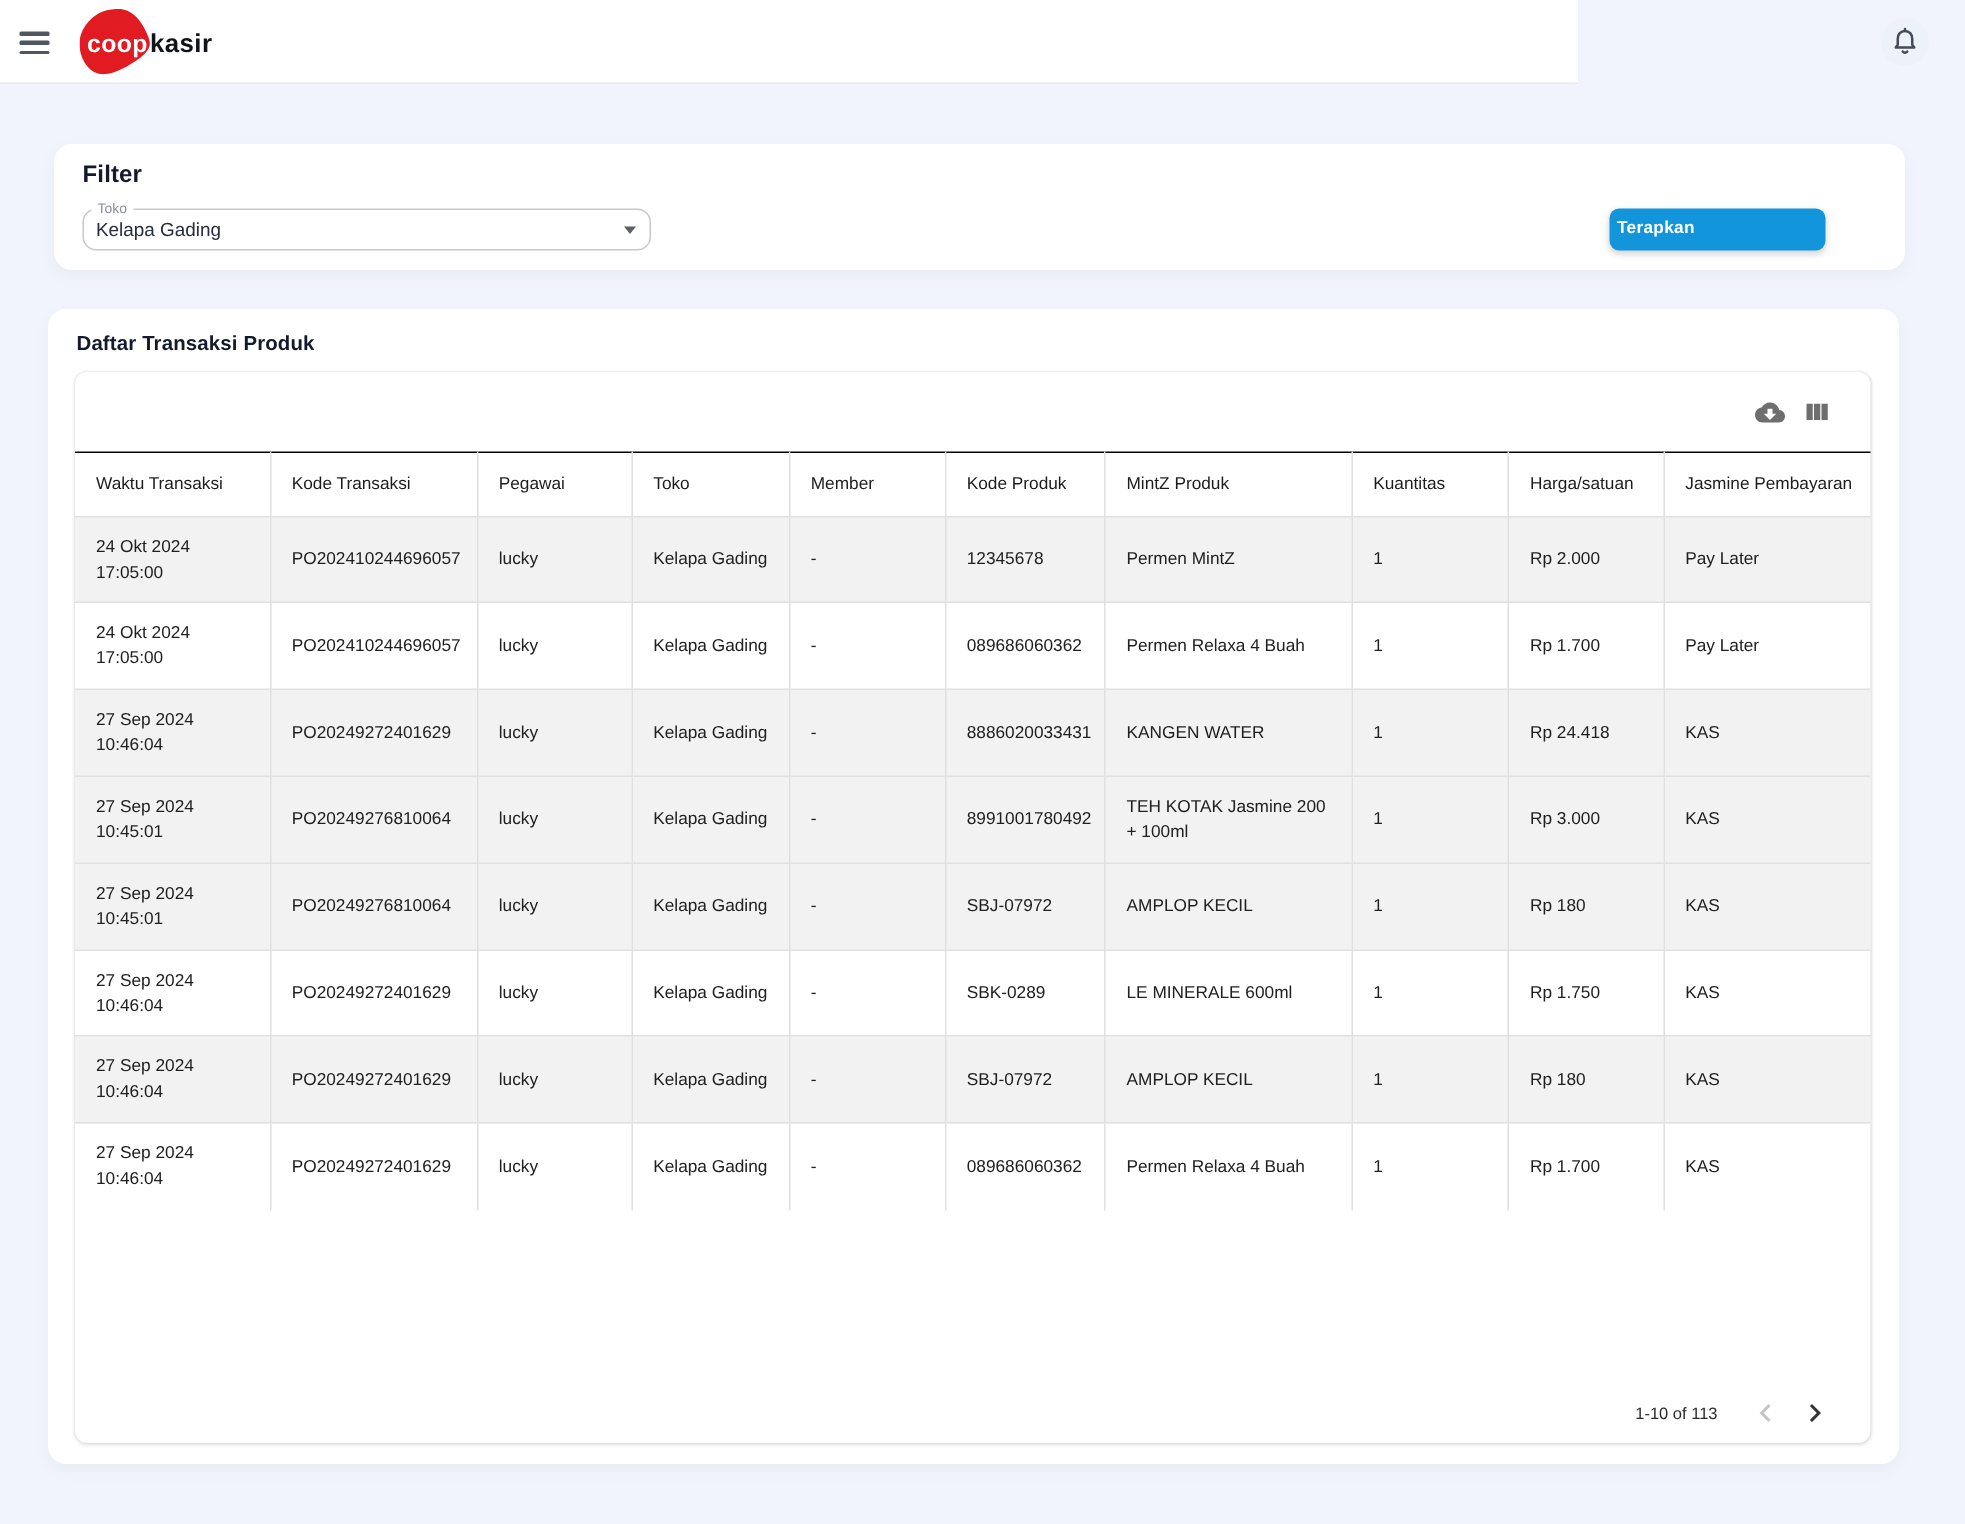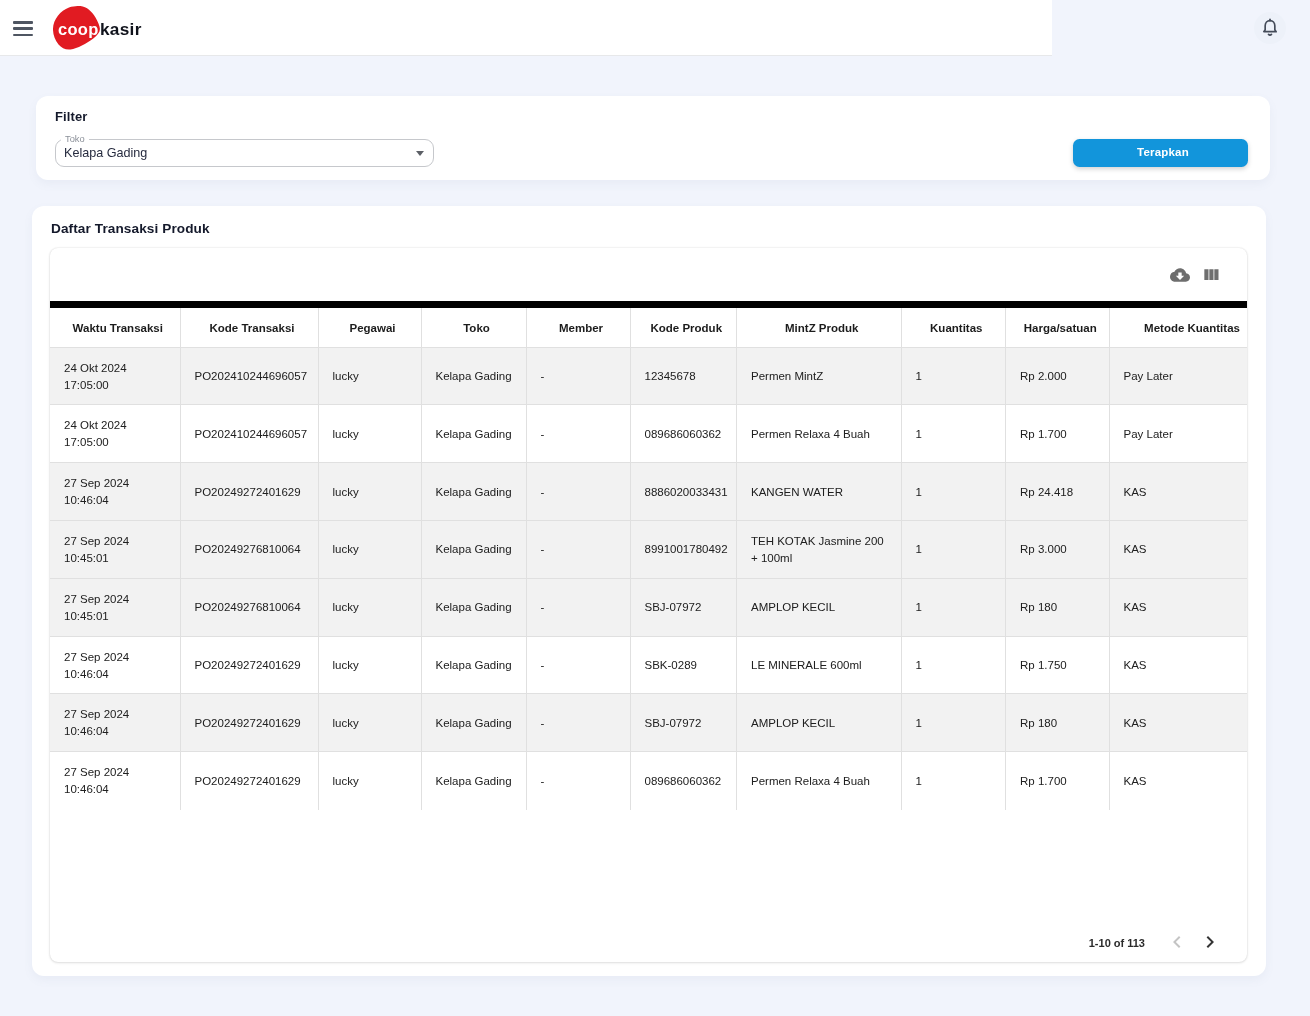--- a/index.html
+++ b/index.html
@@ -10,48 +10,48 @@
   .burger { position:absolute; left:12.6px; top:21.1px; width:20.6px; height:16px; }
   .burger div { height:2.5px; background:#4f5662; border-radius:1px; margin-bottom:3.9px; }
   .logo { position:absolute; left:53px; top:6px; width:120px; height:44px; }
   .bellwrap { position:absolute; left:1254px; top:12px; width:32px; height:32px; border-radius:50%; background:#edf1f9; }
   .bellwrap svg { position:absolute; left:6px; top:6px; }
 
   .card { position:absolute; background:#ffffff; border-radius:12px; box-shadow:0 4px 10px rgba(110,125,155,0.07); }
   .card1 { left:36px; top:96px; width:1234px; height:84px; }
   .card2 { left:32px; top:206px; width:1234px; height:770px; }
   .cardtitle { position:absolute; left:19px; top:14.5px; font-weight:bold; color:#14192b; letter-spacing:0.1px; line-height:15px; }
-  .card1 .cardtitle { font-size:13px; top:13px; }
+  .card1 .cardtitle { font-size:16px; top:13px; }
   .card2 .cardtitle { font-size:13.6px; }
 
   .field { position:absolute; height:28px; border:1px solid #c6c8cc; border-radius:9px; background:#fff; }
   .field .lbl { position:absolute; left:5px; top:-6px; font-size:9.3px; color:#8b9099; background:#fff; padding:0 4px; line-height:11px; }
   .field .val { position:absolute; left:8px; top:0; line-height:26px; font-size:12.6px; color:#262b3f; }
   .f2 .val, .f3 .val { left:10px; }
   .f1 { left:19px; top:43px; width:379px; }
   .f2 { left:426px; top:43px; width:280px; }
   .f3 { left:731px; top:43px; width:281px; }
   .f1 .arrow { position:absolute; right:9px; top:11px; width:0; height:0; border-left:4.5px solid transparent; border-right:4.5px solid transparent; border-top:5px solid #5c6066; }
   .cal { position:absolute; right:11px; top:4.5px; }
-  .btn { position:absolute; left:1037px; top:43px; width:175px; height:28px; background:#1295db; border-radius:6.5px; color:#fff; font-size:11.5px; font-weight:bold; text-align:center; line-height:27px; text-indent:5px; letter-spacing:0.2px; box-shadow:0 2px 5px rgba(0,0,0,0.18); }
+  .btn { position:absolute; left:1037px; top:43px; width:144px; height:28px; background:#1295db; border-radius:6.5px; color:#fff; font-size:11.5px; font-weight:bold; text-align:left; line-height:27px; text-indent:5px; letter-spacing:0.2px; box-shadow:0 2px 5px rgba(0,0,0,0.18); }
 
   .paper { position:absolute; left:18px; top:42px; width:1197px; height:714px; background:#fff; border-radius:8px; box-shadow:0 0 2px rgba(0,0,0,0.14), 0 1px 3px rgba(0,0,0,0.10); overflow:hidden; }
   .toolbar { position:absolute; left:0; top:0; width:100%; height:52px; }
   .tbicon { position:absolute; top:16.7px; }
   .ic-cloud { left:1120px; }
   .ic-col { left:1150.7px; }
 
   table { position:absolute; left:0; top:52.7px; width:1219px; border-collapse:collapse; table-layout:fixed; }
   th, td { border-right:1px solid #e0e0e0; border-bottom:1px solid #e0e0e0; padding:1px 8px 0 14px; font-size:11.5px; text-align:left; vertical-align:middle; color:#202020; }
-  th { font-weight:bold; color:#1c1c1c; height:43px; white-space:nowrap; border-top:7px solid #000000;text-align:center; }
+  th { font-weight:normal; color:#1c1c1c; height:43px; white-space:nowrap; border-top:1px solid #000000; }
   td { height:57.8px; line-height:17px; }
   tr.g td { background:#f2f2f2; }
   tr:last-child td { border-bottom:none; }
   .pager { position:absolute; right:0; bottom:0; width:100%; height:41px; }
-  .pcount { position:absolute; right:102px; top:15.5px; font-size:11px; font-weight:bold; color:#2b2b2b;margin-left:16px; }
+  .pcount { position:absolute; right:102px; top:15.5px; font-size:11px; font-weight:normal; color:#2b2b2b;margin-left:16px; }
   .chev { position:absolute; top:9px; }
   .chev-l { right:58px; }
   .chev-r { right:25px; }
 </style>
 </head>
 <body>
 
 <div class="topbar">
   <div class="burger">
       <div></div>
@@ -112,21 +112,21 @@
           <tr>
         <th>Waktu Transaksi</th>
             <th>Kode Transaksi</th>
             <th>Pegawai</th>
             <th>Toko</th>
             <th>Member</th>
             <th>Kode Produk</th>
             <th>MintZ Produk</th>
             <th>Kuantitas</th>
             <th>Harga/satuan</th>
-            <th>Metode Kuantitas</th>
+            <th>Jasmine Pembayaran</th>
       </tr>
       <tr class="g">
             <td>24 Okt 2024 17:05:00</td>
             <td>PO202410244696057</td>
             <td>lucky</td>
             <td>Kelapa Gading</td>
             <td>-</td>
             <td>12345678</td>
             <td>Permen MintZ</td>
             <td>1</td>

